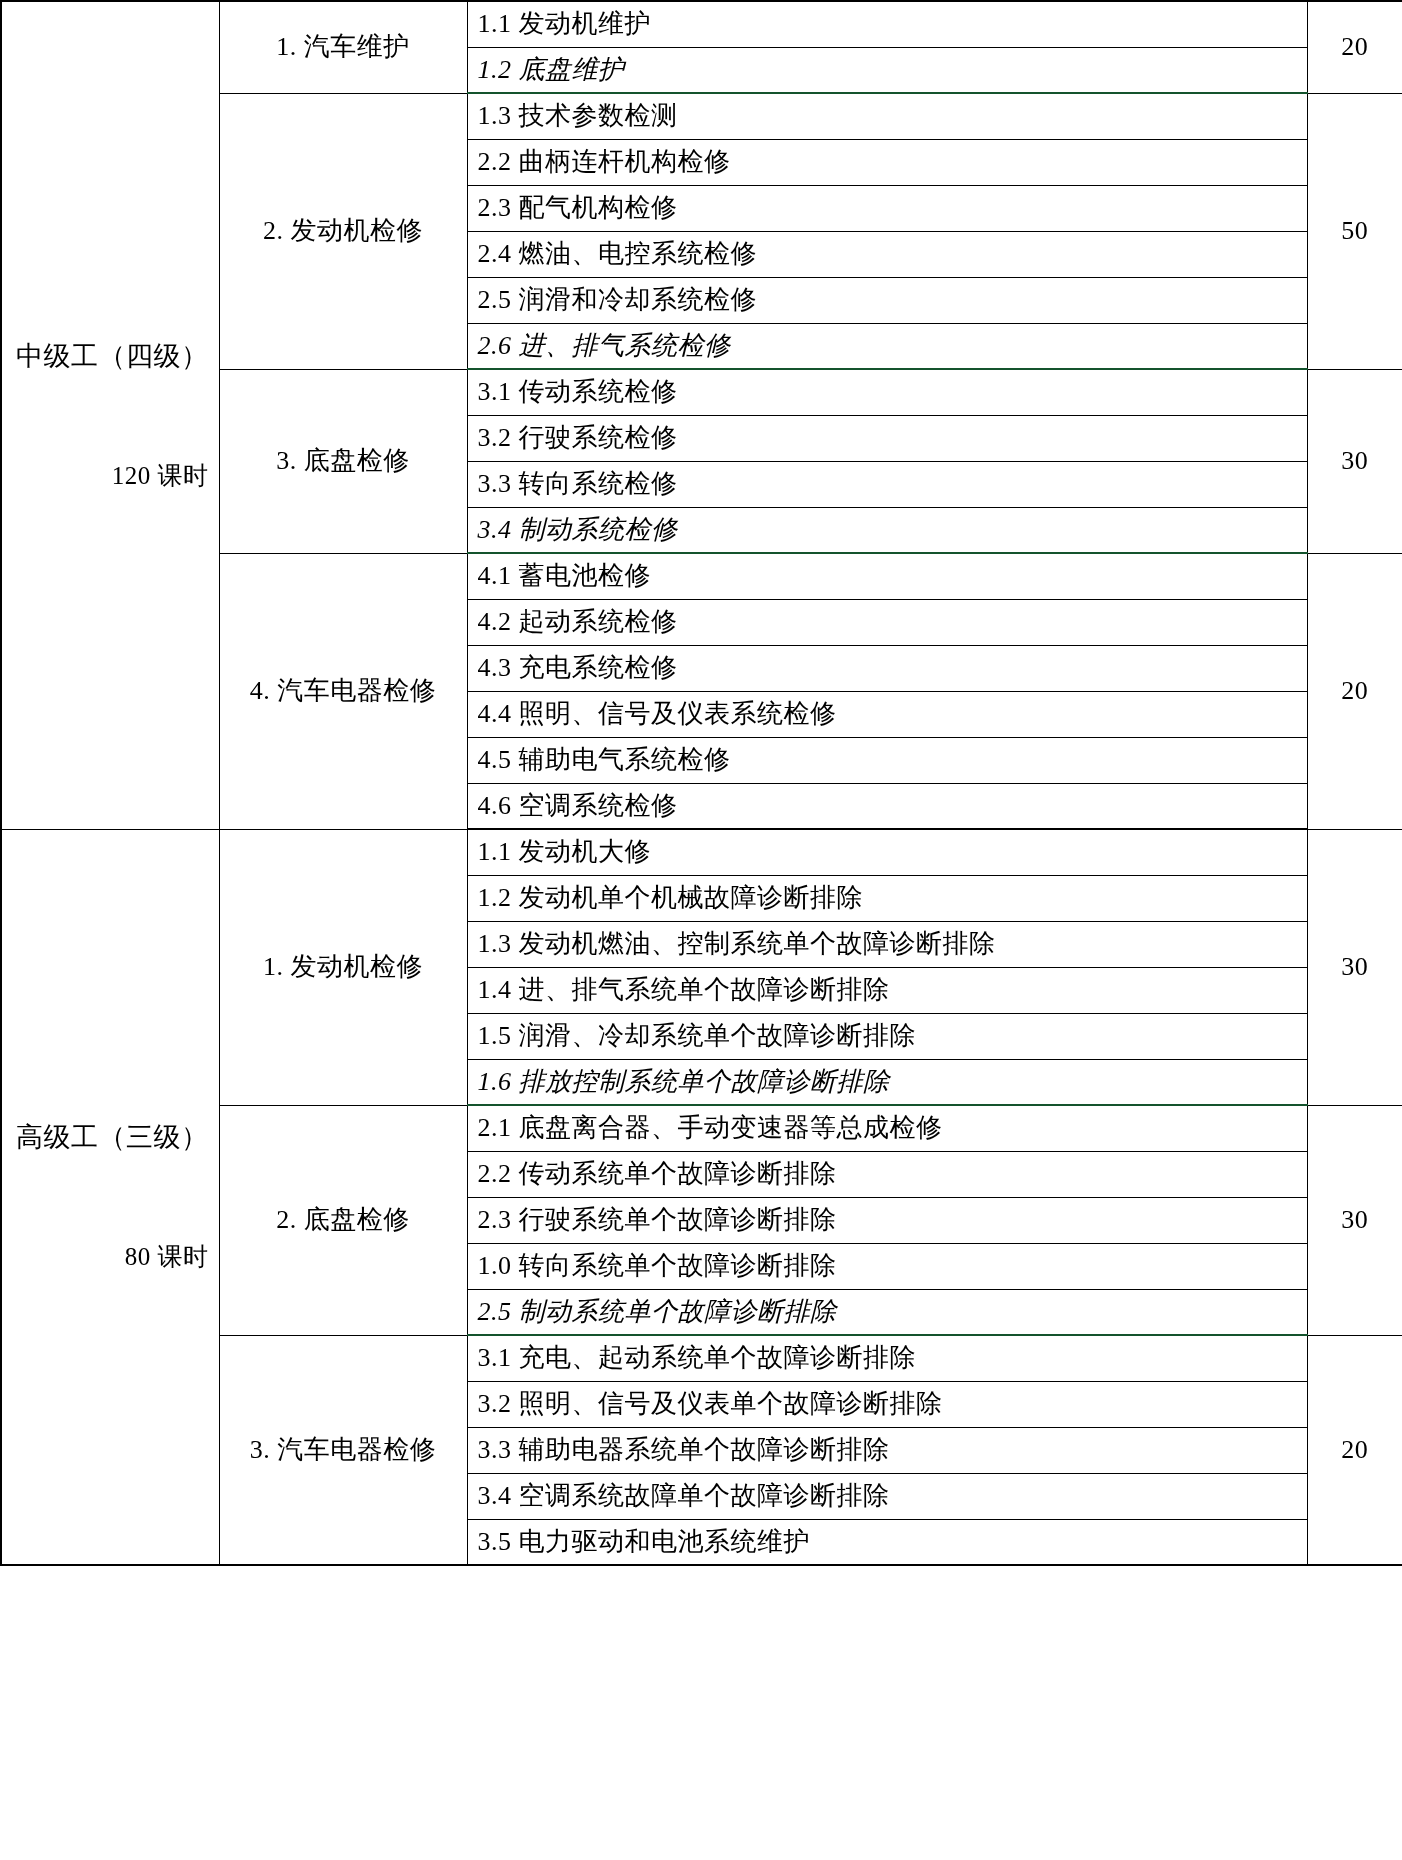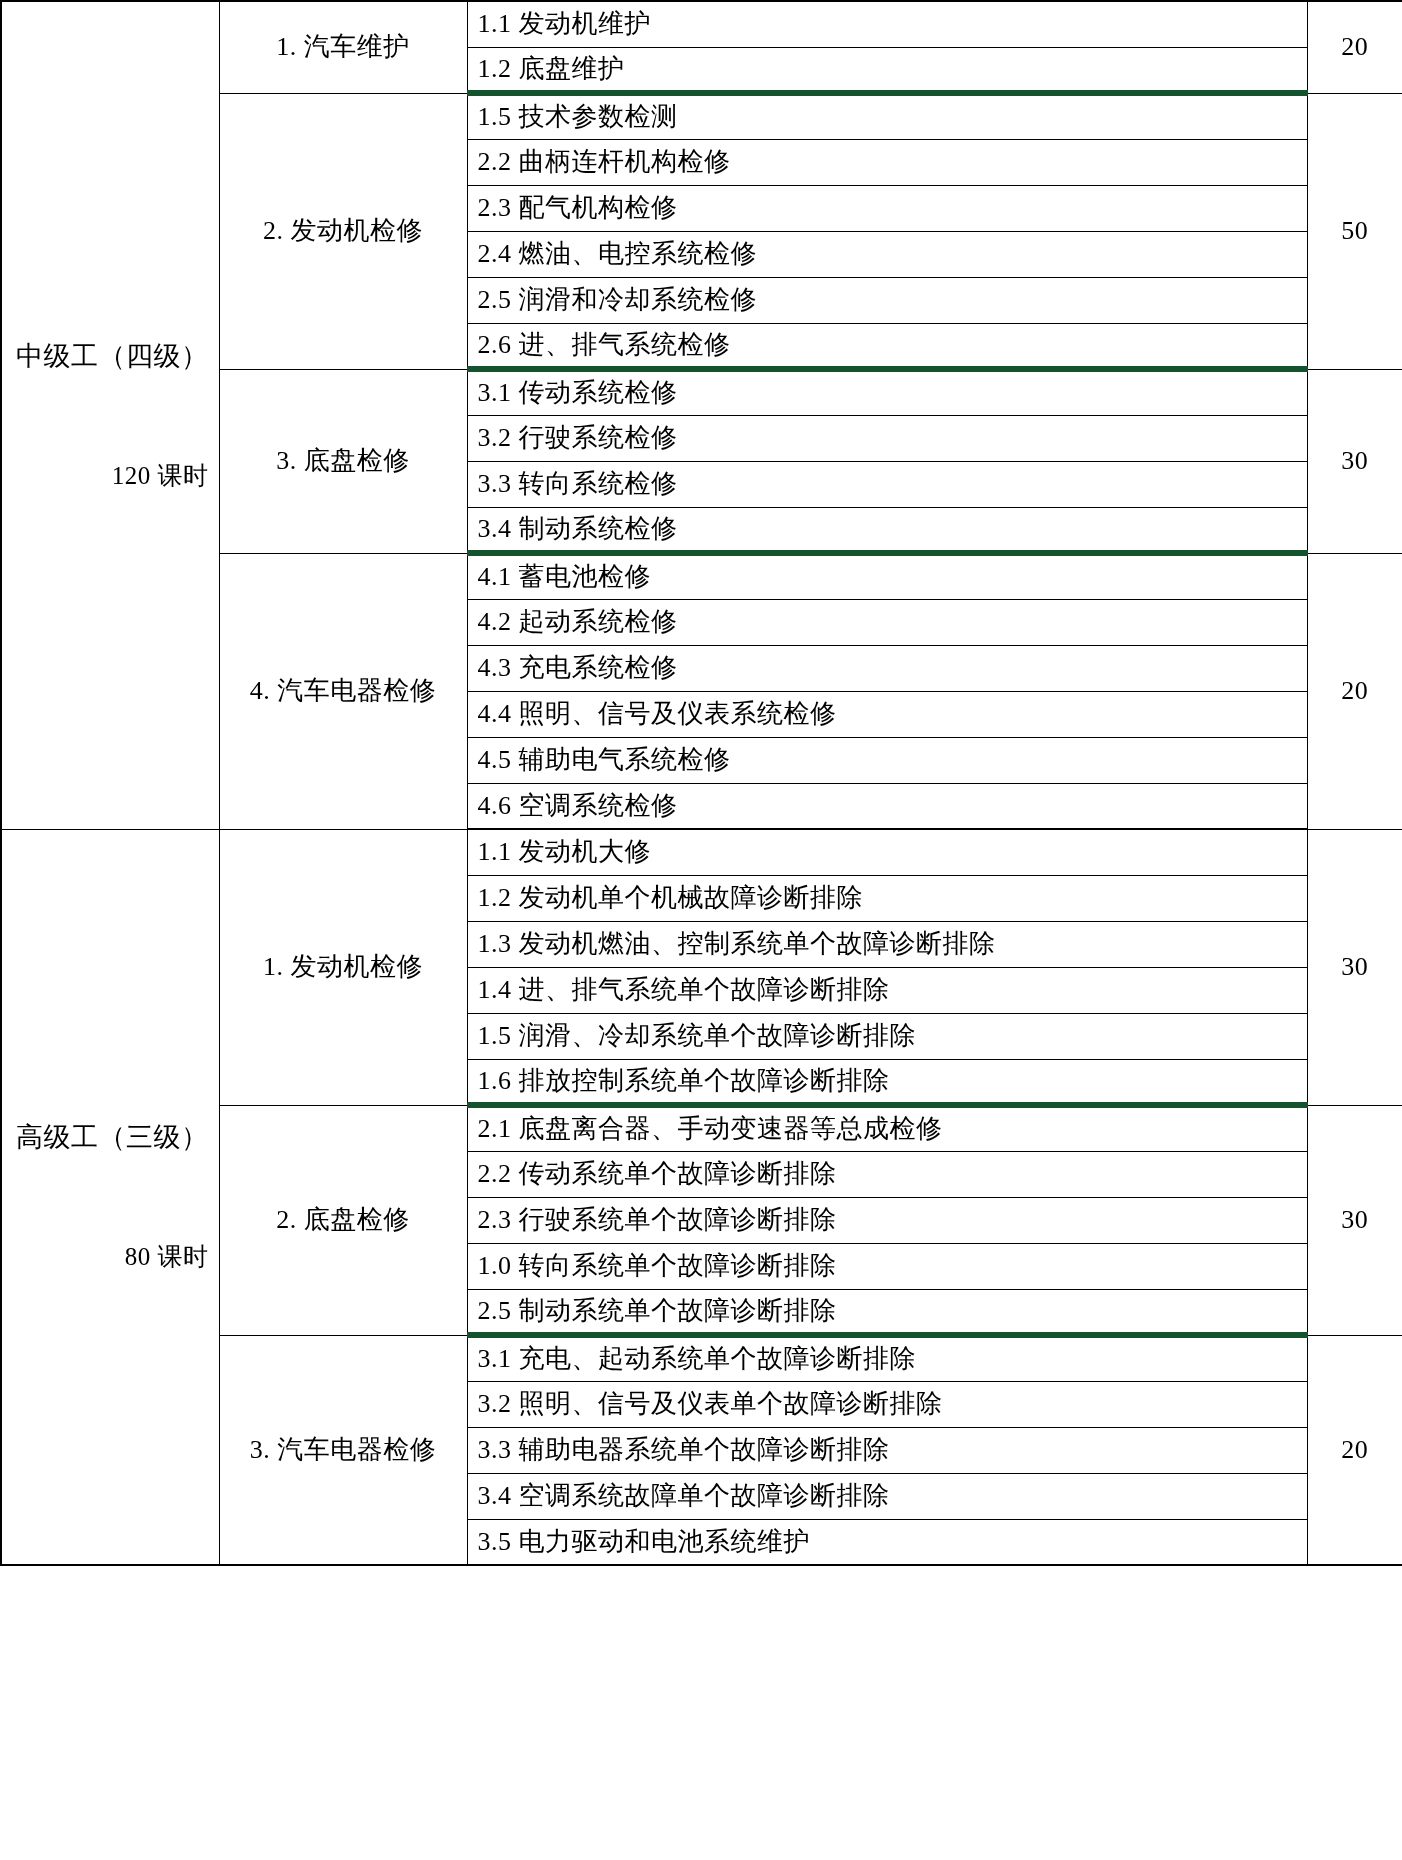--- a/index.html
+++ b/index.html
@@ -72,21 +72,21 @@
     padding-left: 14px;
     margin-top: 36px;
   }
   td.hours-cell {
     text-align: center;
     border-left: 2px solid #000000;
     font-size: 27px;
   }
   .row-unit { height: 46px; }
   
-  tr.group-end > td { border-bottom: 6px solid #14532d; }
+  tr.group-end > td { border-bottom: 2px solid #14532d; font-style: italic; }
   tr.section-end > td { border-bottom: 2px solid #000000; }
 </style>
 </head>
 <body>
 
 <div id="page">
   <table class="curriculum">
     <colgroup>
       <col class="c-level">
       <col class="c-module">
@@ -101,21 +101,21 @@
           </td>
           <td class="module-cell" rowspan="2">1. 汽车维护</td>
           <td class="topic-cell">1.1 发动机维护</td>
           <td class="hours-cell" rowspan="2">20</td>
         </tr>
         <tr class="row-unit group-end">
           <td class="topic-cell">1.2 底盘维护</td>
         </tr>
         <tr class="row-unit">
           <td class="module-cell" rowspan="6">2. 发动机检修</td>
-          <td class="topic-cell">1.5 技术参数检测</td>
+          <td class="topic-cell">1.3 技术参数检测</td>
           <td class="hours-cell" rowspan="6">50</td>
         </tr>
         <tr class="row-unit">
           <td class="topic-cell">2.2 曲柄连杆机构检修</td>
         </tr>
         <tr class="row-unit">
           <td class="topic-cell">2.3 配气机构检修</td>
         </tr>
         <tr class="row-unit">
           <td class="topic-cell">2.4 燃油、电控系统检修</td>

